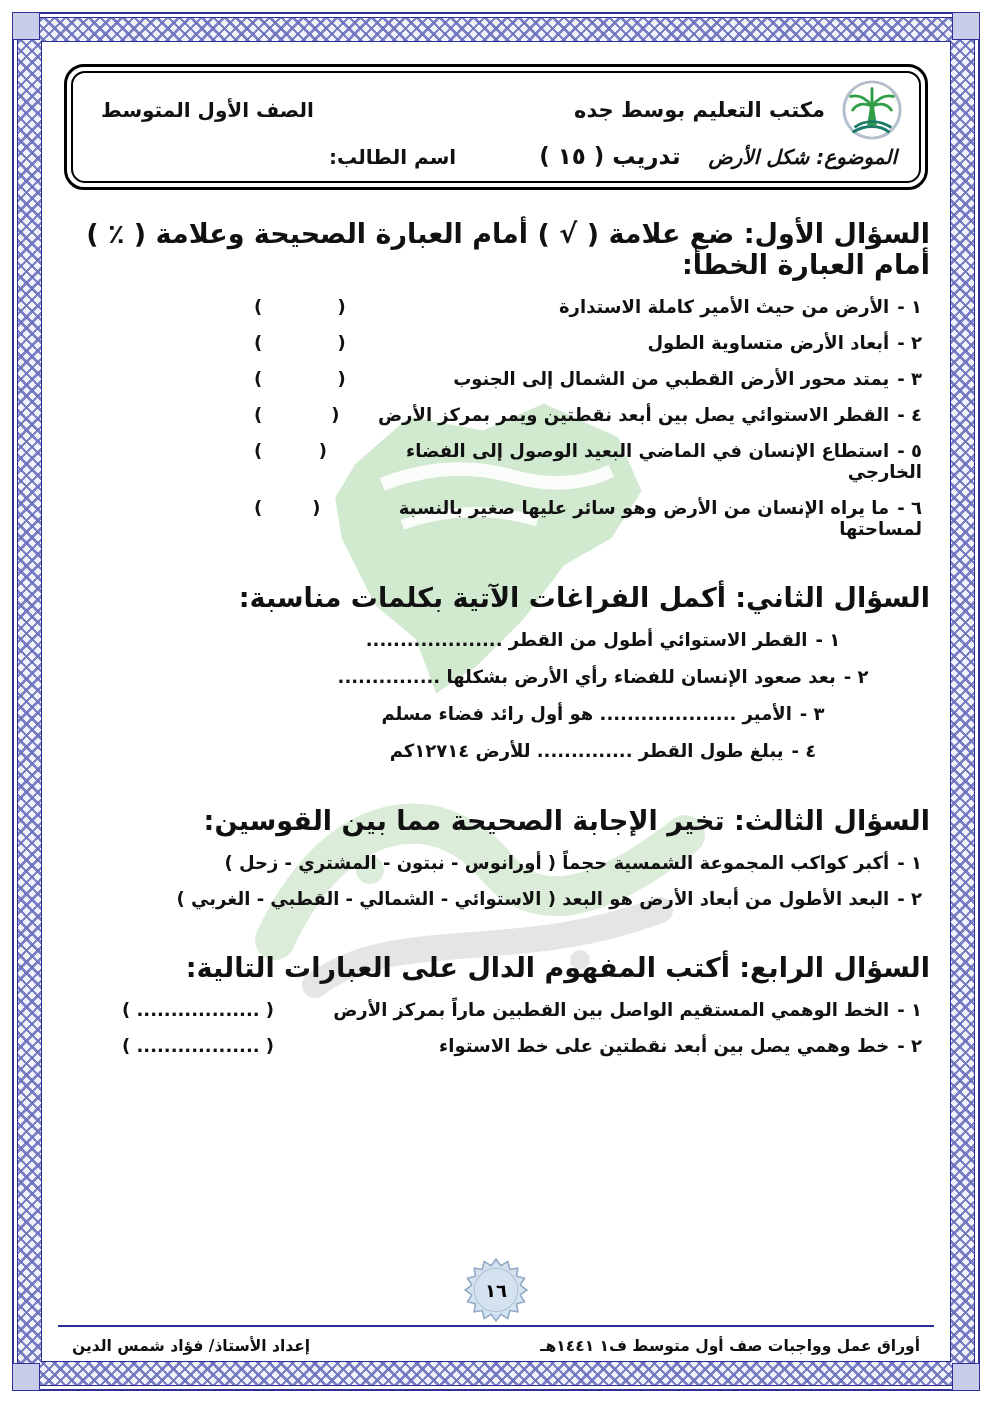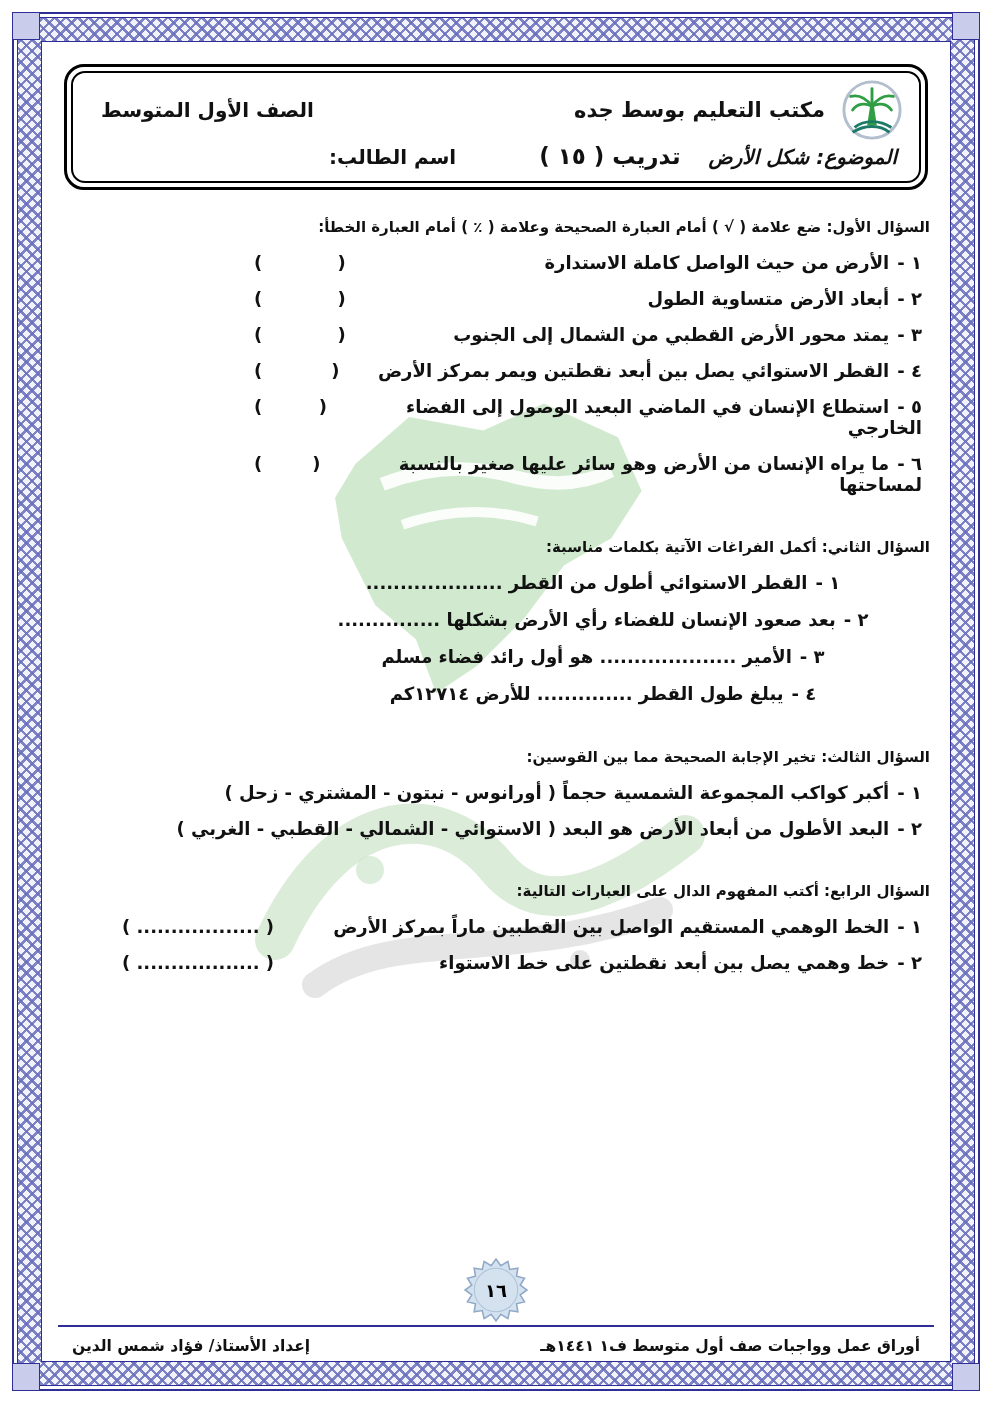--- a/index.html
+++ b/index.html
@@ -40,21 +40,21 @@
   .office{font-size:21px;}
   .grade{font-size:20px;margin-left:12px;}
   .hrow2{display:flex;align-items:baseline;margin-top:2px;padding-right:6px;gap:28px;}
   .subject{font-size:20px;font-style:italic;}
   .exercise{font-size:23px;letter-spacing:1px;}
   .student{font-size:20px;margin-right:55px;}
   .logo-wrap{width:62px;height:62px;flex:0 0 auto;}
 
   
   .section{margin-top:28px;}
-  .qtitle{font-size:15px;margin:0 4px 16px 0;}
+  .qtitle{font-size:27px;margin:0 4px 16px 0;}
   .qrow{display:flex;justify-content:space-between;align-items:baseline;font-size:18px;margin:0 12px 15px 0;}
   .w1{width:668px;}
   .w4{width:800px;}
   .num{margin-left:8px;white-space:nowrap;}
   .ans{white-space:pre;font-size:18px;}
   .q2-list{width:650px;margin:4px 6px 8px auto;text-align:center;}
   .q2row{font-size:18px;margin-bottom:16px;}
   .q3row{font-size:18px;margin:0 12px 15px 0;}
 
   
@@ -122,21 +122,21 @@
         <span class="subject">الموضوع: شكل الأرض</span>
         <span class="exercise">تدريب ( ١٥ )</span>
         <span class="student">اسم الطالب:</span>
       </div>
     </div>
   </div>
 
   <div class="section">
     <div class="qtitle">السؤال الأول: ضع علامة ( √ ) أمام العبارة الصحيحة وعلامة ( ٪ ) أمام العبارة الخطأ:</div>
     <div class="qrow w1">
-      <span><span class="num">١ -</span><span>الأرض من حيث الواصل كاملة الاستدارة</span></span>
+      <span><span class="num">١ -</span><span>الأرض من حيث الأمير كاملة الاستدارة</span></span>
       <span class="ans">(            )</span>
     </div>
     <div class="qrow w1">
       <span><span class="num">٢ -</span><span>أبعاد الأرض متساوية الطول</span></span>
       <span class="ans">(            )</span>
     </div>
     <div class="qrow w1">
       <span><span class="num">٣ -</span><span>يمتد محور الأرض القطبي من الشمال إلى الجنوب</span></span>
       <span class="ans">(            )</span>
     </div>

